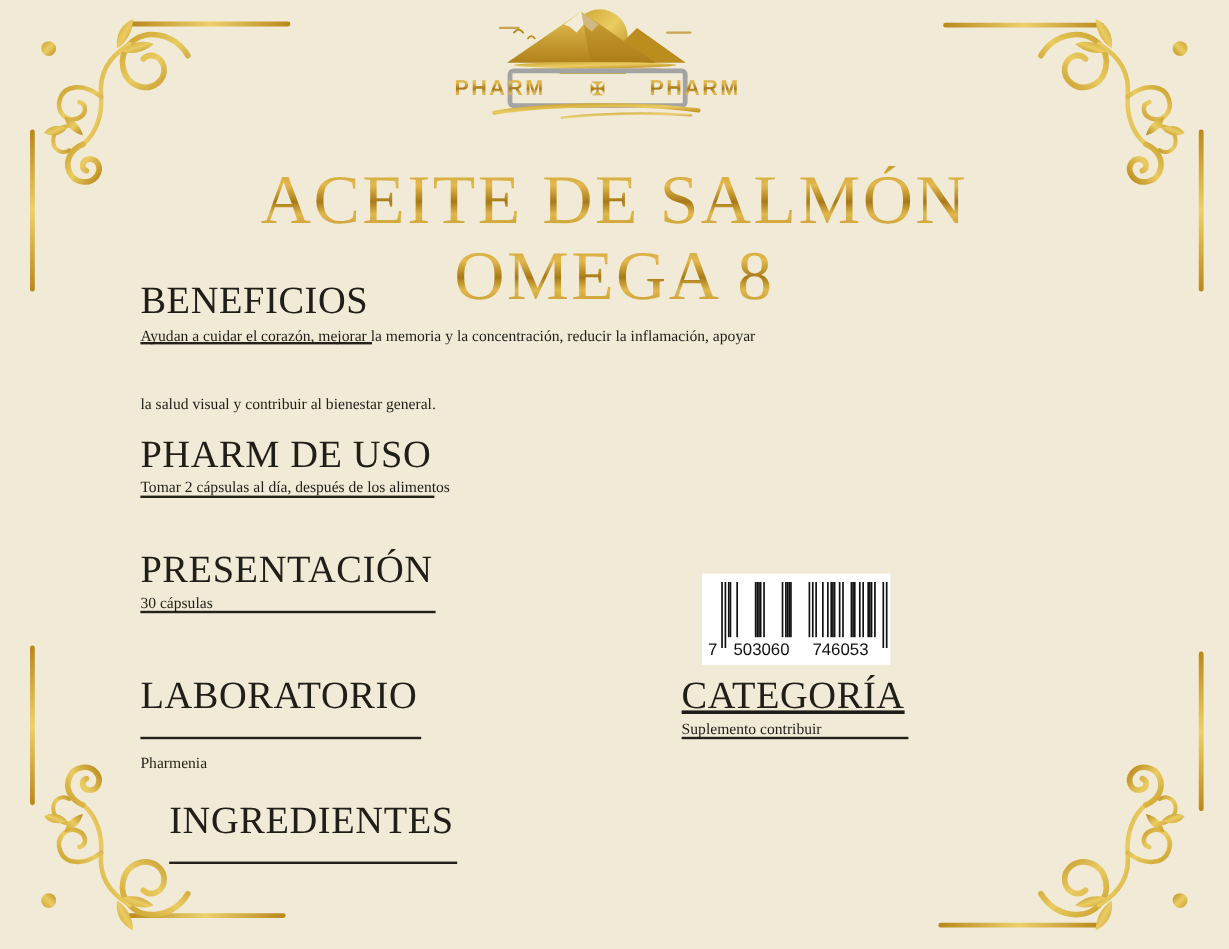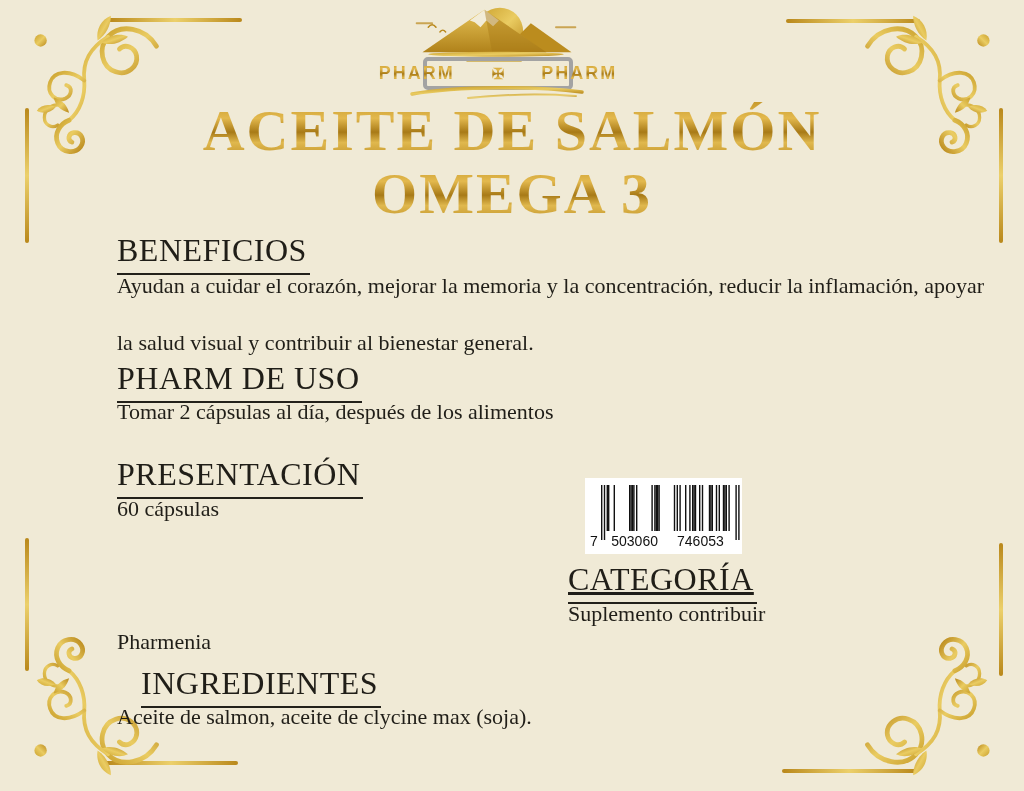--- a/index.html
+++ b/index.html
@@ -32,29 +32,29 @@
          font-family:"Liberation Sans",sans-serif;font-weight:bold;font-size:18px;letter-spacing:2px;gap:36px;}
   .badge .emblem{font-size:15px;letter-spacing:0;padding:0 1px;}
   .swoosh{position:absolute;left:408px;top:84px;width:178px;height:16px;}
 
   
   .gold-text{background:linear-gradient(180deg,#c89b2e 0%,#e3b94e 28%,#a87a17 52%,#e0b84e 70%,#bd8f25 100%);
              -webkit-background-clip:text;background-clip:text;
              -webkit-text-fill-color:transparent;color:#c49a26;}
 
   
-  .title-line{position:absolute;left:0;right:0;text-align:center;font-weight:bold;
-              font-size:58px;line-height:1;letter-spacing:2px;}
+  .title-line{position:absolute;left:0;right:0;text-align:center;font-weight:normal;
+              font-size:58px;line-height:1;letter-spacing:2px;margin-top:36px;}
   .title1{top:102px;}
   .title2{top:165px;}
 
   
   .heading{position:absolute;font-size:32px;line-height:1.15;letter-spacing:0.5px;
-           border-bottom:2.5px solid #23211a;padding:0 3px 4px 0;display:inline-block;}
-  .body-text{position:absolute;font-size:22px;line-height:1.3;white-space:nowrap;}
+           border-bottom:2.5px solid #23211a;padding:0 3px 16px 0;display:inline-block;}
+  .body-text{position:absolute;font-size:13px;line-height:1.3;white-space:nowrap;}
 
   
   .barcode-box{position:absolute;left:585px;top:478px;width:157px;height:76px;background:#ffffff;
                display:flex;align-items:center;justify-content:center;}
 </style>
 </head>
 <body>
 
 <div class="page">
 
@@ -130,31 +130,31 @@
       <span class="gold-text emblem">✠</span>
       <span class="gold-text">PHARM</span>
   </div>
 
   <svg class="swoosh" viewBox="0 0 178 16">
     <path d="M4,10 C50,2 130,2 174,8" stroke="url(#goldgrad)" stroke-width="3.5" fill="none" stroke-linecap="round"></path>
     <path d="M60,14 C100,10 140,10 168,12" stroke="url(#goldgrad)" stroke-width="2" fill="none" stroke-linecap="round" opacity="0.85"></path>
   </svg>
 
   <div class="title-line title1 gold-text">ACEITE DE SALMÓN</div>
-  <div class="title-line title2 gold-text">OMEGA 3</div>
+  <div class="title-line title2 gold-text">OMEGA 8</div>
 
   <span class="heading" style="left:117px;top:232px;">BENEFICIOS</span>
   <div class="body-text" style="left:117px;top:272px;">Ayudan a cuidar el corazón, mejorar la memoria y la concentración, reducir la inflamación, apoyar</div>
   <div class="body-text" style="left:117px;top:305px;margin-top:24px;">la salud visual y contribuir al bienestar general.</div>
 
   <span class="heading" style="left:117px;top:360px;">PHARM DE USO</span>
   <div class="body-text" style="left:117px;top:398px;">Tomar 2 cápsulas al día, después de los alimentos</div>
 
   <span class="heading" style="left:117px;top:456px;font-family:Liberation Serif, serif;">PRESENTACIÓN</span>
-  <div class="body-text" style="left:117px;top:495px;">60 cápsulas</div>
+  <div class="body-text" style="left:117px;top:495px;">30 cápsulas</div>
 
   <div class="barcode-box">
     <svg width="152" height="68" viewBox="0 0 152 68">
         <g fill="#111111">
           <rect x="13.00" y="3" width="1.4" height="55"></rect>
           <rect x="15.80" y="3" width="1.4" height="55"></rect>
           <rect x="18.60" y="3" width="1.4" height="46"></rect>
           <rect x="20.00" y="3" width="1.4" height="46"></rect>
           <rect x="25.60" y="3" width="1.4" height="46"></rect>
           <rect x="41.00" y="3" width="1.4" height="46"></rect>
@@ -189,20 +189,20 @@
           <rect x="147.40" y="3" width="1.4" height="55"></rect>
           <rect x="150.20" y="3" width="1.4" height="55"></rect>
           <rect x="153.00" y="3" width="1.4" height="55"></rect>
         </g>
         <text x="2" y="64" font-size="14" font-family="Liberation Sans, sans-serif" fill="#111111">7</text>
         <text x="46.599999999999994" y="64" text-anchor="middle" font-size="14" font-family="Liberation Sans, sans-serif" fill="#111111">503060</text>
         <text x="112.39999999999999" y="64" text-anchor="middle" font-size="14" font-family="Liberation Sans, sans-serif" fill="#111111">746053</text>
       </svg>
   </div>
 
+  <span class="heading" style="left:117px;top:561px;">LABORATORIO</span>
   <div class="body-text" style="left:117px;top:628px;">Pharmenia</div>
   <span class="heading" style="left:568px;top:561px;text-decoration:underline;">CATEGORÍA</span>
   <div class="body-text" style="left:568px;top:600px;">Suplemento contribuir</div>
 
   <span class="heading" style="left:117px;top:665px;margin-left:24px;">INGREDIENTES</span>
-  <div class="body-text" style="left:117px;top:703px;">Aceite de salmon, aceite de clycine max (soja).</div>
 
 </div>
 
 </body></html>

